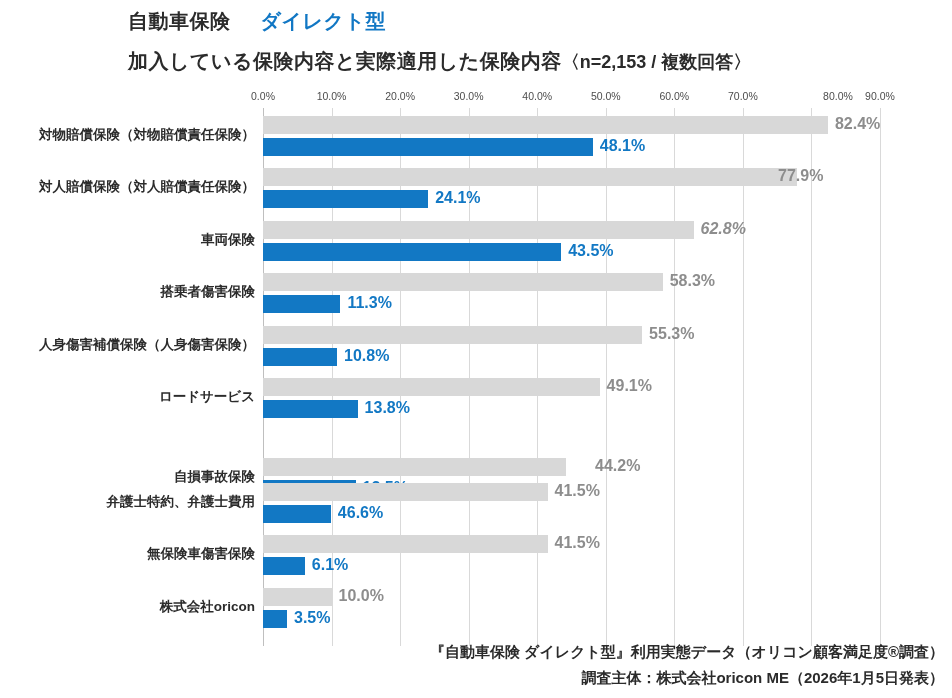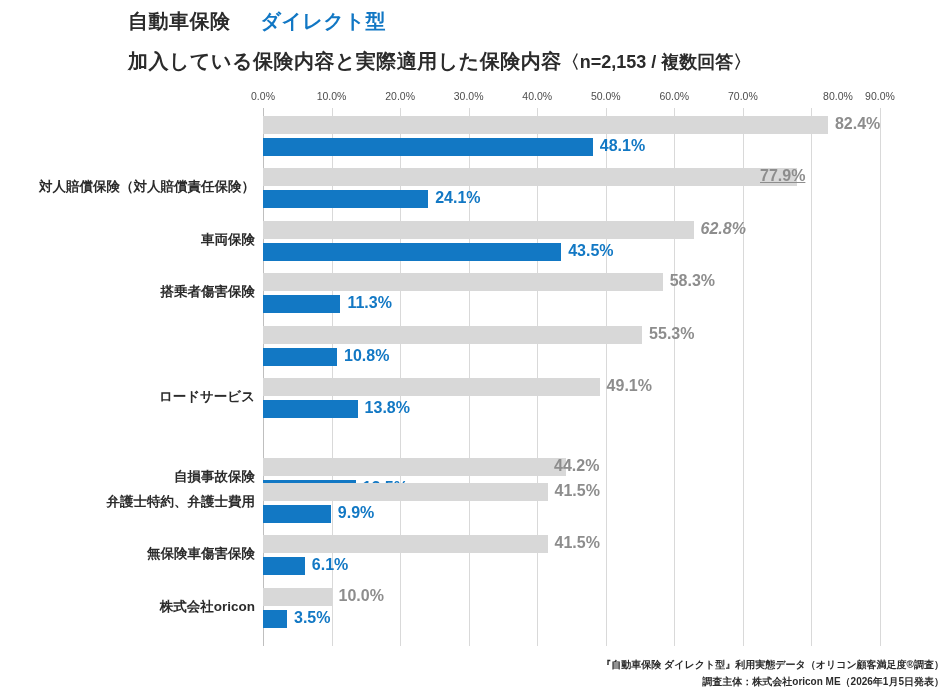--- a/index.html
+++ b/index.html
@@ -153,21 +153,21 @@
   }
   .legend-swatch.enrolled { background: #d8d8d8; }
   .legend-swatch.applied  { background: #1278c4; }
 
   
   .footer {
     position: absolute;
     right: 8px;
     bottom: 8px;
     text-align: right;
-    font-size: 10px;
+    font-size: 15px;
     font-weight: bold;
     color: #2b2b2b;
     line-height: 1.7;
   }
 </style>
 </head>
 <body>
 
 <div class="title-block">
   <div class="title-line1">
@@ -199,72 +199,74 @@
       <div class="gridline" style="left: 205.667px;"></div>
       <div class="gridline" style="left: 274.222px;"></div>
       <div class="gridline" style="left: 342.778px;"></div>
       <div class="gridline" style="left: 411.333px;"></div>
       <div class="gridline" style="left: 479.889px;"></div>
       <div class="gridline" style="left: 548.444px;"></div>
       <div class="gridline" style="left: 617px;"></div>
     </div>
   <div id="rows">
       <div class="row" style="top: 30px; height: 42px;">
+        <div class="cat-label" style="top: 10px;">対物賠償保険（対物賠償責任保険）</div>
         <div class="bar enrolled" style="top: 0px; width: 564.898px;"></div>
         <div class="bar-value enrolled" style="top: -1px; left: 834.898px;">82.4%</div>
         <div class="bar applied" style="top: 22px; width: 329.752px;"></div>
         <div class="bar-value applied" style="top: 21px; left: 599.752px;">48.1%</div>
       </div>
       <div class="row" style="top: 82.4px; height: 42px;">
         <div class="cat-label" style="top: 10px;">対人賠償保険（対人賠償責任保険）</div>
         <div class="bar enrolled" style="top: 0px; width: 534.048px;"></div>
-        <div class="bar-value enrolled" style="top: -1px; left: 760px; text-decoration: underline;">77.9%</div>
+        <div class="bar-value enrolled" style="top: -1px; left: 778px;">77.9%</div>
         <div class="bar applied" style="top: 22px; width: 165.219px;"></div>
         <div class="bar-value applied" style="top: 21px; left: 435.219px;">24.1%</div>
       </div>
       <div class="row" style="top: 134.8px; height: 42px;">
         <div class="cat-label" style="top: 10px;">車両保険</div>
         <div class="bar enrolled" style="top: 0px; width: 430.529px;"></div>
         <div class="bar-value enrolled" style="top: -1px; left: 700.529px; font-style: italic;">62.8%</div>
         <div class="bar applied" style="top: 22px; width: 298.217px;"></div>
         <div class="bar-value applied" style="top: 21px; left: 568.217px;">43.5%</div>
       </div>
       <div class="row" style="top: 187.2px; height: 42px;">
         <div class="cat-label" style="top: 10px;">搭乗者傷害保険</div>
         <div class="bar enrolled" style="top: 0px; width: 399.679px;"></div>
         <div class="bar-value enrolled" style="top: -1px; left: 669.679px;">58.3%</div>
         <div class="bar applied" style="top: 22px; width: 77.4678px;"></div>
         <div class="bar-value applied" style="top: 21px; left: 347.468px;">11.3%</div>
       </div>
       <div class="row" style="top: 239.6px; height: 42px;">
+        <div class="cat-label" style="top: 10px;">人身傷害補償保険（人身傷害保険）</div>
         <div class="bar enrolled" style="top: 0px; width: 379.112px;"></div>
         <div class="bar-value enrolled" style="top: -1px; left: 649.112px;">55.3%</div>
         <div class="bar applied" style="top: 22px; width: 74.04px;"></div>
         <div class="bar-value applied" style="top: 21px; left: 344.04px;">10.8%</div>
       </div>
       <div class="row" style="top: 292px; height: 42px;">
         <div class="cat-label" style="top: 10px;">ロードサービス</div>
         <div class="bar enrolled" style="top: 0px; width: 336.608px;"></div>
         <div class="bar-value enrolled" style="top: -1px; left: 606.608px;">49.1%</div>
         <div class="bar applied" style="top: 22px; width: 94.6067px;"></div>
         <div class="bar-value applied" style="top: 21px; left: 364.607px;">13.8%</div>
       </div>
       <div class="row" style="top: 344.4px; height: 42px; margin-top: 28px;">
         <div class="cat-label" style="top: 10px;">自損事故保険</div>
         <div class="bar enrolled" style="top: 0px; width: 303.016px;"></div>
-        <div class="bar-value enrolled" style="top: -1px; left: 554px; text-align: center;">44.2%</div>
+        <div class="bar-value enrolled" style="top: -1px; left: 595px; text-align: center;">44.2%</div>
         <div class="bar applied" style="top: 22px; width: 92.55px;"></div>
         <div class="bar-value applied" style="top: 21px; left: 362.55px;">13.5%</div>
       </div>
       <div class="row" style="top: 396.8px; height: 42px;">
         <div class="cat-label" style="top: 10px;">弁護士特約、弁護士費用</div>
         <div class="bar enrolled" style="top: 0px; width: 284.506px;"></div>
         <div class="bar-value enrolled" style="top: -1px; left: 554.506px;">41.5%</div>
         <div class="bar applied" style="top: 22px; width: 67.87px;"></div>
-        <div class="bar-value applied" style="top: 21px; left: 337.87px;">9.9%</div>
+        <div class="bar-value applied" style="top: 21px; left: 337.87px;">46.6%</div>
       </div>
       <div class="row" style="top: 449.2px; height: 42px;">
         <div class="cat-label" style="top: 10px;">無保険車傷害保険</div>
         <div class="bar enrolled" style="top: 0px; width: 284.506px;"></div>
         <div class="bar-value enrolled" style="top: -1px; left: 554.506px;">41.5%</div>
         <div class="bar applied" style="top: 22px; width: 41.8189px;"></div>
         <div class="bar-value applied" style="top: 21px; left: 311.819px;">6.1%</div>
       </div>
       <div class="row" style="top: 501.6px; height: 42px;">
         <div class="cat-label" style="top: 10px;">株式会社oricon</div>

